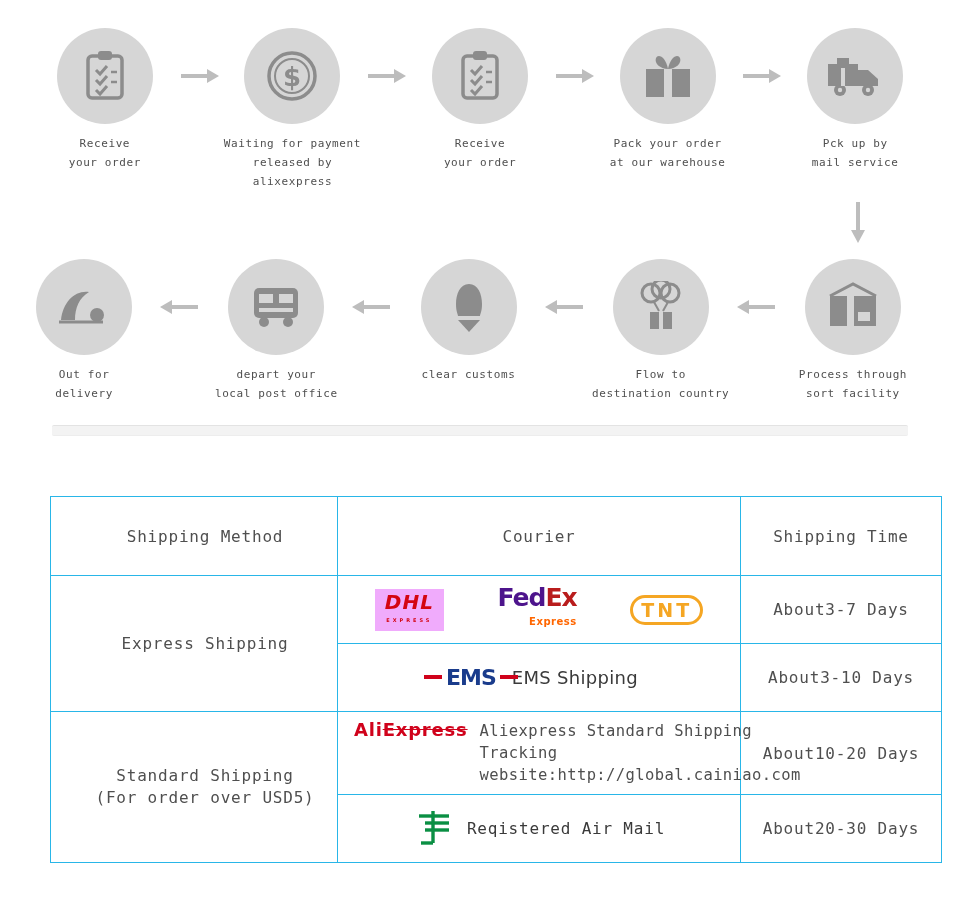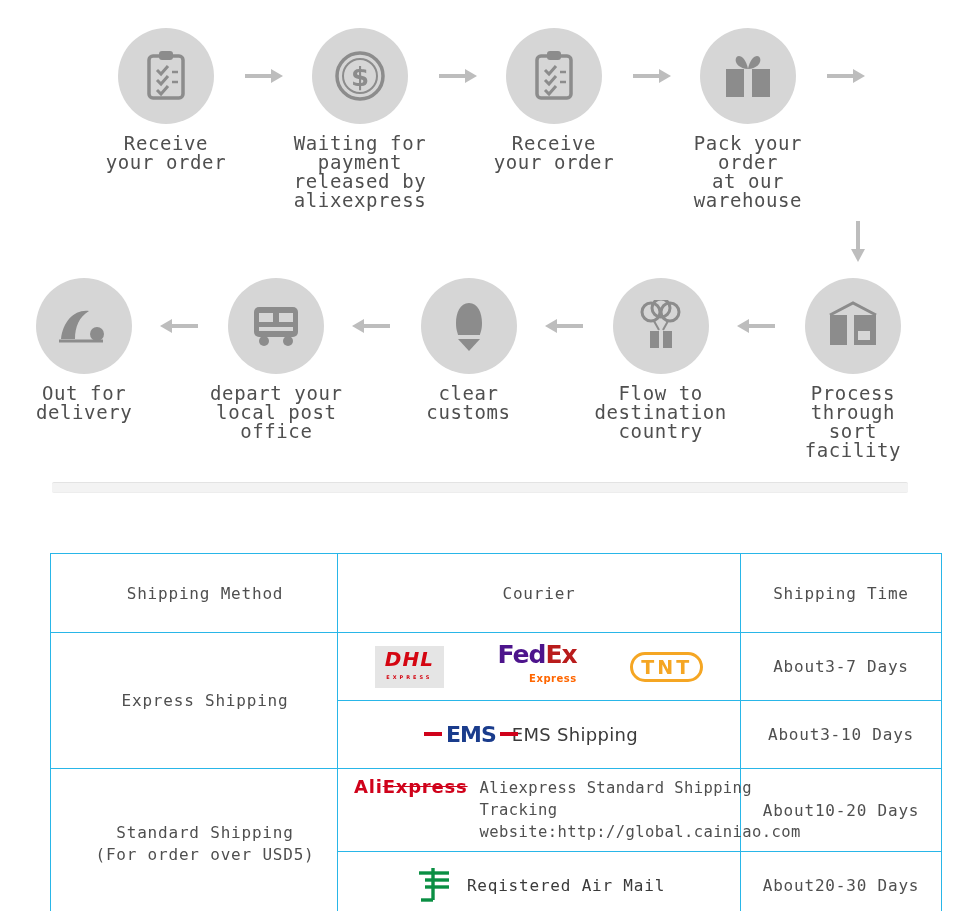--- a/index.html
+++ b/index.html
@@ -37,21 +37,21 @@
     height: 96px;
     border-radius: 50%;
     background: #d6d6d6;
     display: flex;
     align-items: center;
     justify-content: center;
   }
   .circle svg { display: block; }
   .step-label {
     margin-top: 10px;
-    font-size: 19px;
+    font-size: 11px;
     line-height: 19px;
     text-align: center;
     letter-spacing: 0.6px;
     color: #4f4f4f;
     white-space: pre-line;
   }
   .arrow {
     width: 46px;
     height: 96px;
     display: flex;
@@ -130,21 +130,21 @@
     margin-left: 12px;
   }
   .ali-row {
     display: flex;
     align-items: flex-start;
     padding-left: 6px;
   }
 
   
   .dhl {
-    background: #e5e5e5;
+    background: #f0abfc;
     color: #d40511;
     font-family: "DejaVu Sans", sans-serif;
     font-weight: bold;
     font-style: italic;
     font-size: 20px;
     padding: 3px 10px 1px 10px;
     letter-spacing: 1px;
     line-height: 20px;
     position: relative;
   }
@@ -318,20 +318,38 @@
 at our warehouse</div>
     </div>
 
     <div class="arrow">
       <svg width="40" height="16" viewBox="0 0 40 16">
         <line x1="2" y1="8" x2="28" y2="8" stroke="#bdbdbd" stroke-width="4"></line>
         <polygon points="28,1 40,8 28,15" fill="#bdbdbd"></polygon>
       </svg>
     </div>
 
+    <div class="step">
+      <div class="circle">
+        <span>
+          <svg width="58" height="44" viewBox="0 0 58 44">
+            <rect x="2" y="10" width="30" height="22" fill="#8c8c8c"></rect>
+            <path d="M32 16 h10 l10 9 v7 h-20 z" fill="#8c8c8c"></path>
+            <rect x="11" y="4" width="12" height="8" fill="#8c8c8c"></rect>
+            <circle cx="14" cy="36" r="6" fill="#8c8c8c"></circle>
+            <circle cx="14" cy="36" r="2.2" fill="#d6d6d6"></circle>
+            <circle cx="42" cy="36" r="6" fill="#8c8c8c"></circle>
+            <circle cx="42" cy="36" r="2.2" fill="#d6d6d6"></circle>
+            <rect x="15" y="14" width="4" height="18" fill="#d6d6d6"></rect>
+          </svg>
+        </span>
+      </div>
+      <div class="step-label">Pck up by
+mail service</div>
+    </div>
 
   </div>
 
   <div class="arrow-down-wrap">
     <svg width="16" height="44" viewBox="0 0 16 44">
       <line x1="8" y1="2" x2="8" y2="30" stroke="#bdbdbd" stroke-width="4"></line>
       <polygon points="1,30 15,30 8,43" fill="#bdbdbd"></polygon>
     </svg>
   </div>
 

